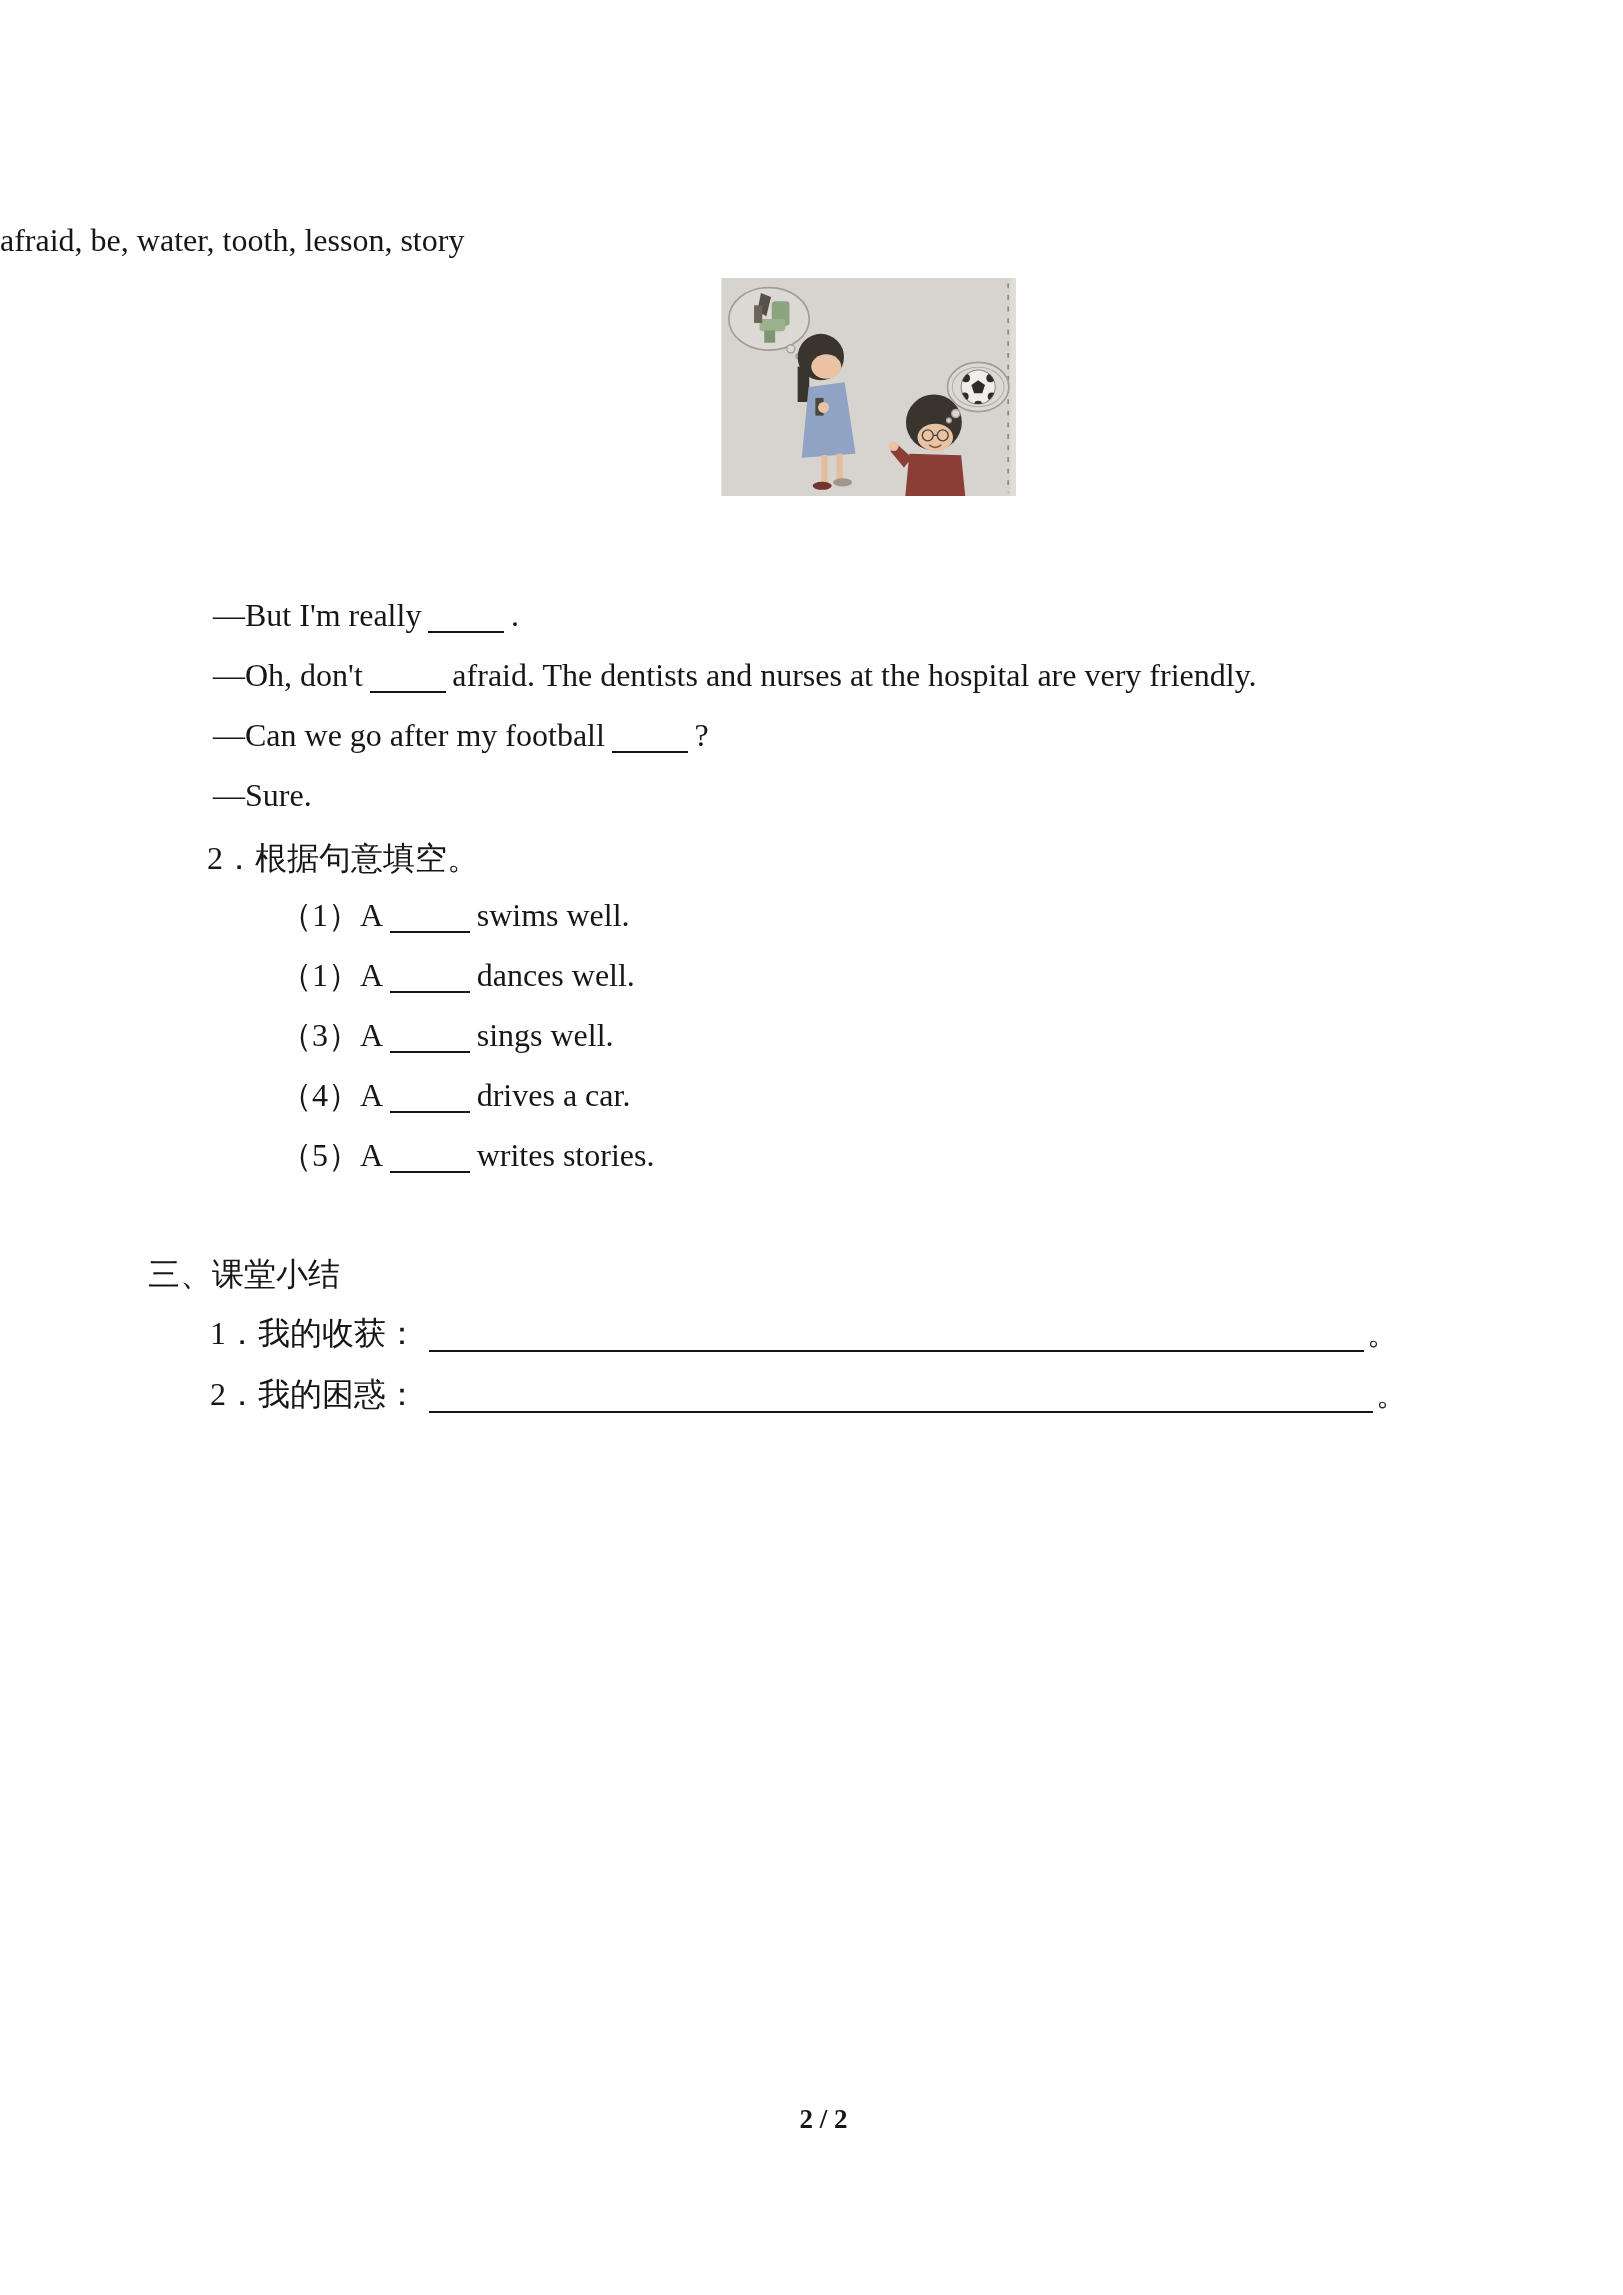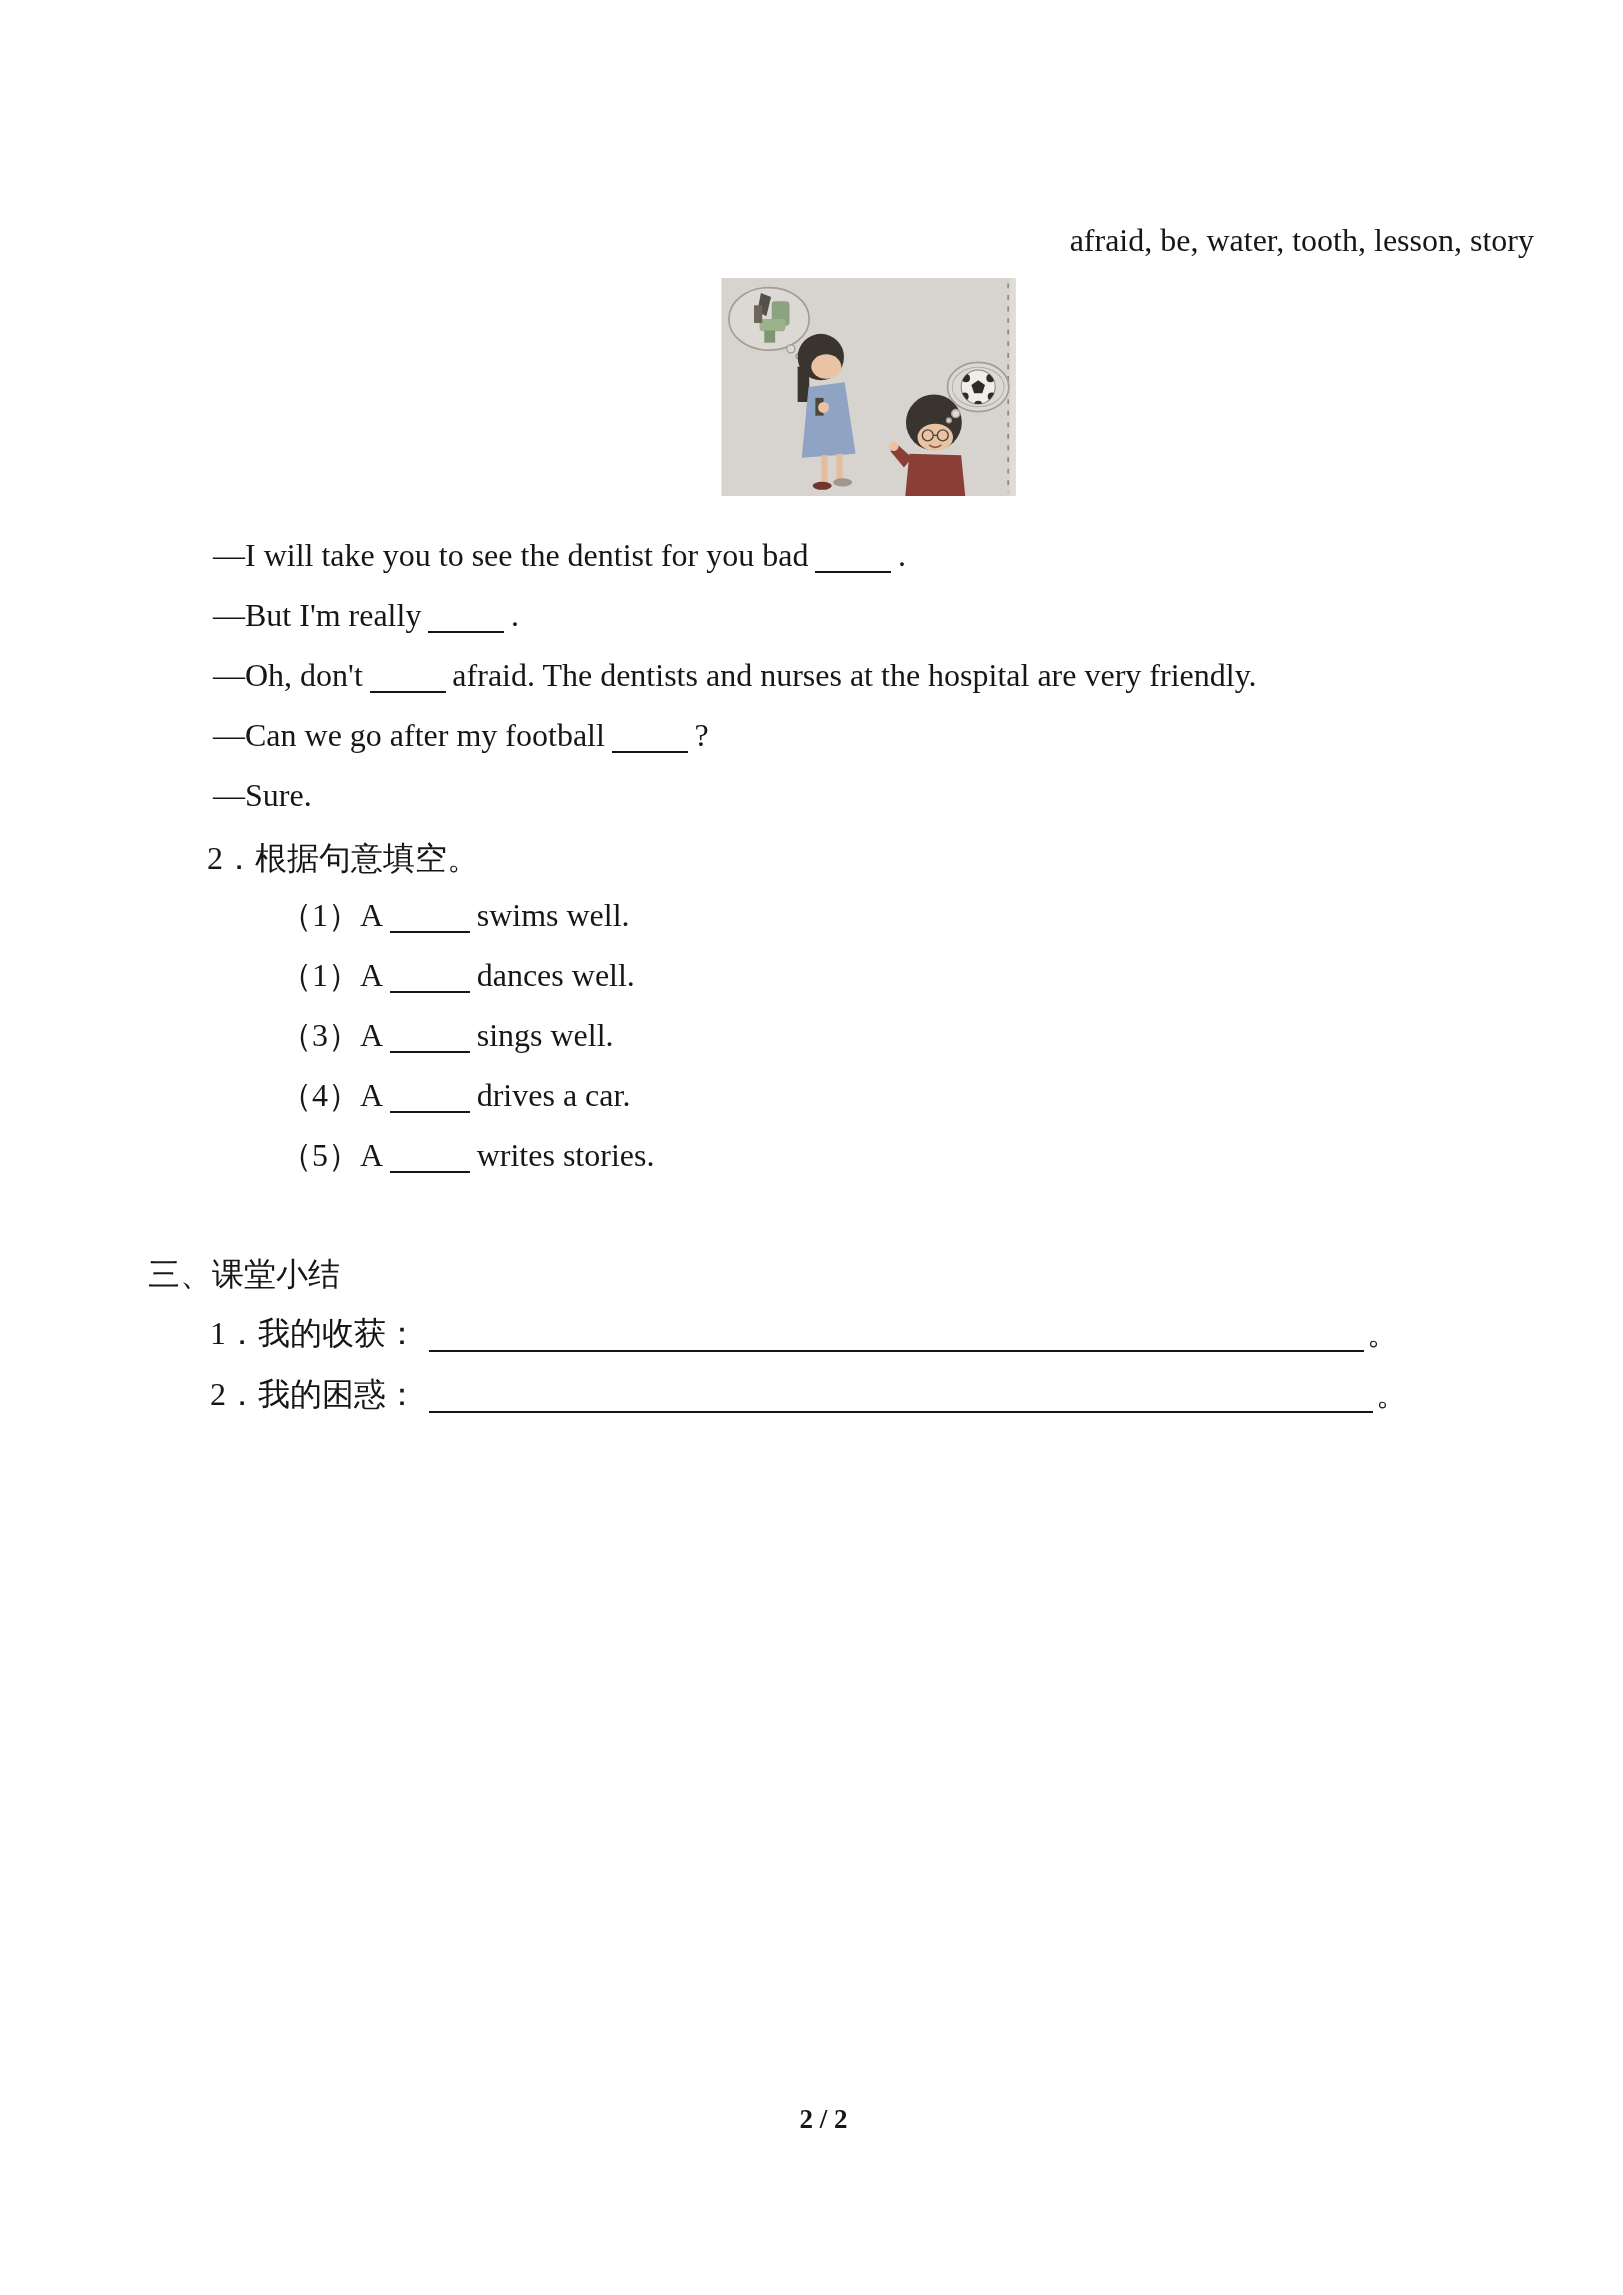--- a/index.html
+++ b/index.html
@@ -7,21 +7,21 @@
     position:relative;
     width:1623px;
     height:2295px;
     background:#ffffff;
     font-family:"Liberation Serif","DejaVu Serif",serif;
     font-size:32px;
     color:#161616;
     overflow:hidden;
   }
   .abs{position:absolute;line-height:1.15;white-space:nowrap;}
-  .word-bank{top:222px;left:0;width:1534px;text-align:right;font-family:Liberation Serif, serif;}
+  .word-bank{top:222px;left:0;width:1534px;text-align:left;font-family:Liberation Serif, serif;}
   .photo{
     position:absolute;
     left:721px;top:278px;width:295px;height:218px;
     line-height:0;
   }
   .d{left:213px;}
   .sec2{left:207px;}
   .item{left:280px;}
   .sec3{left:148px;}
   .summary{left:210px;}
@@ -113,21 +113,20 @@
           <circle cx="357" cy="174" r="6"></circle>
           <circle cx="397" cy="174" r="6"></circle>
           <circle cx="377" cy="186" r="6"></circle>
         </g>
         <circle cx="344" cy="199" r="6" fill="#dcd9d4" stroke="#a39d94" stroke-width="2"></circle>
         <circle cx="334" cy="209" r="3.5" fill="#dcd9d4" stroke="#a39d94" stroke-width="2"></circle>
       </g>
     </svg>
   </div>
 
-  <div class="abs d" style="top:537px"><span>—I will take you to see the dentist for you bad</span><span class="blank"></span><span>.</span></div>
 
   <div class="abs d" style="top:597px"><span>—But I'm really</span><span class="blank"></span><span>.</span></div>
 
   <div class="abs d" style="top:717px"><span>—Can we go after my football</span><span class="blank"></span><span>?</span></div>
 
   <div class="abs d" style="top:657px"><span>—Oh, don't</span><span class="blank"></span><span>afraid. The dentists and nurses at the hospital are very friendly.</span></div>
 
   <div class="abs d" style="top:777px"><span>—Sure.</span></div>
 
   <div class="abs sec2" style="top:840px">2．根据句意填空。</div>

